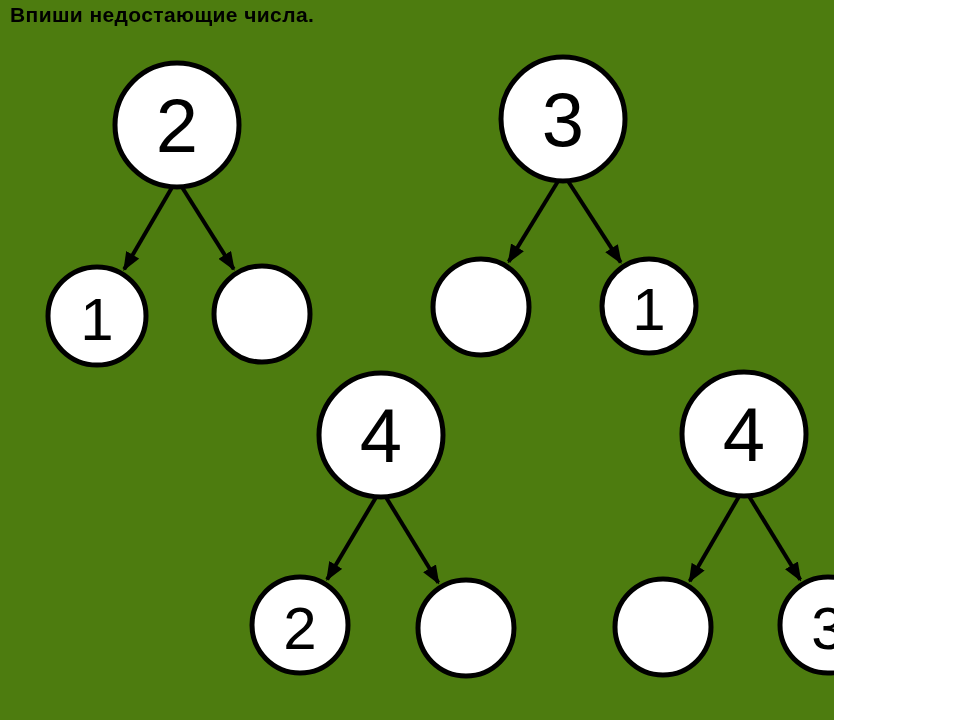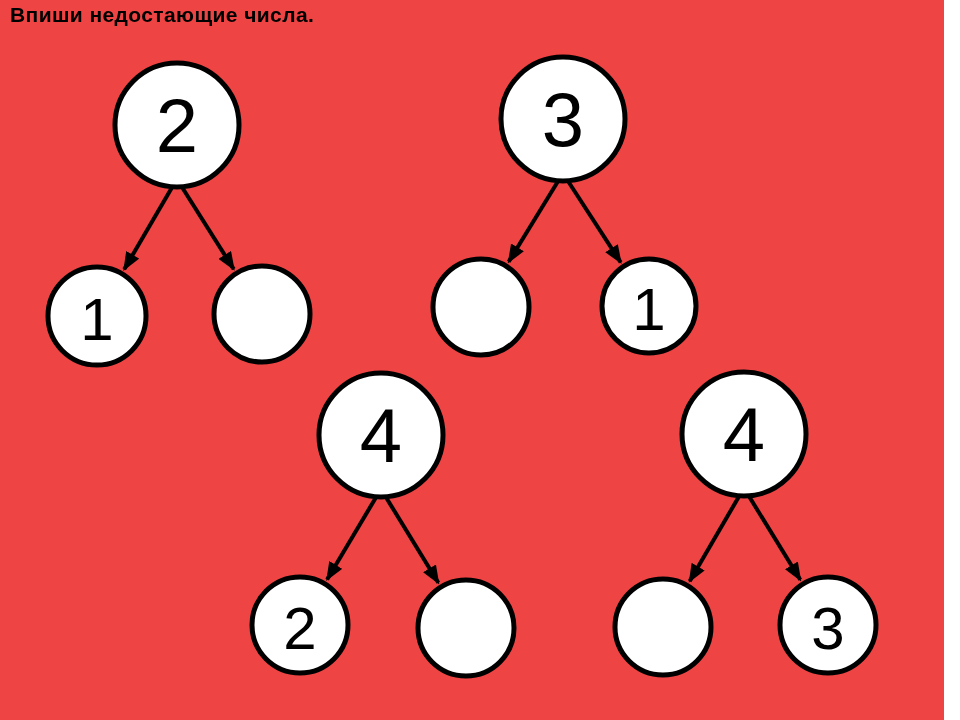--- a/index.html
+++ b/index.html
@@ -2,23 +2,23 @@
 <html><head>
 <meta charset="utf-8">
 <style>
   html, body {
     margin: 0;
     padding: 0;
     background: #ffffff;
   }
   .page {
     position: relative;
-    width: 944px;
+    width: 834px;
     height: 720px;
-    background: #ef4444;
+    background: #4d7c0f;
     overflow: hidden;
     font-family: "Liberation Sans", sans-serif;
   }
   .title {
     position: absolute;
     left: 10px;
     top: 3px;
     font-weight: bold;
     font-size: 21px;
     letter-spacing: 0.4px;

